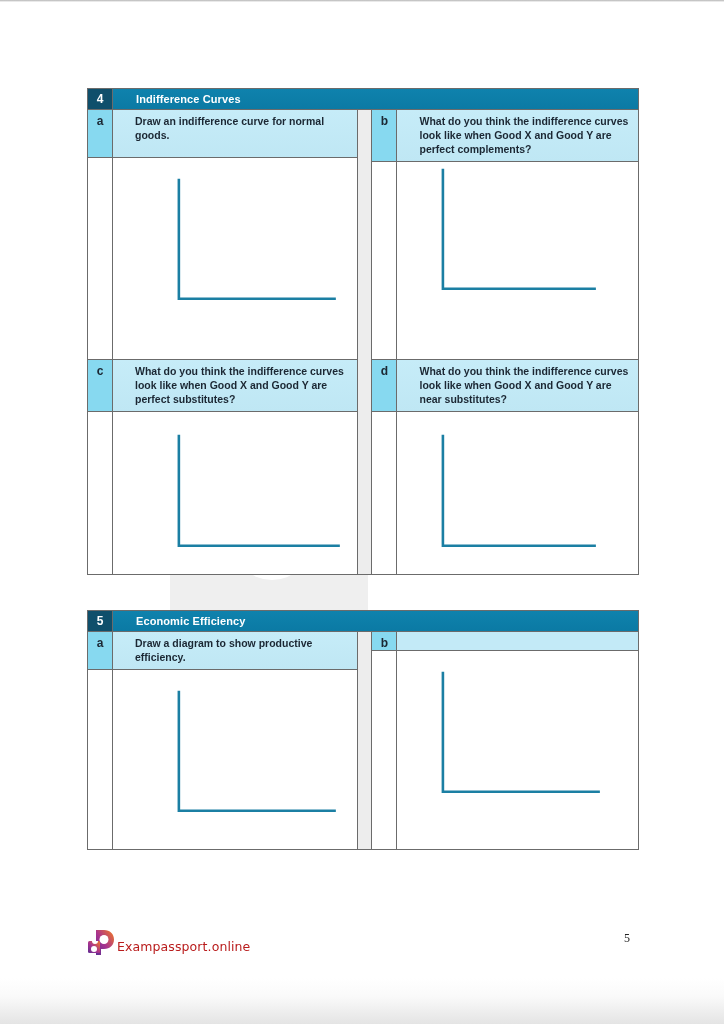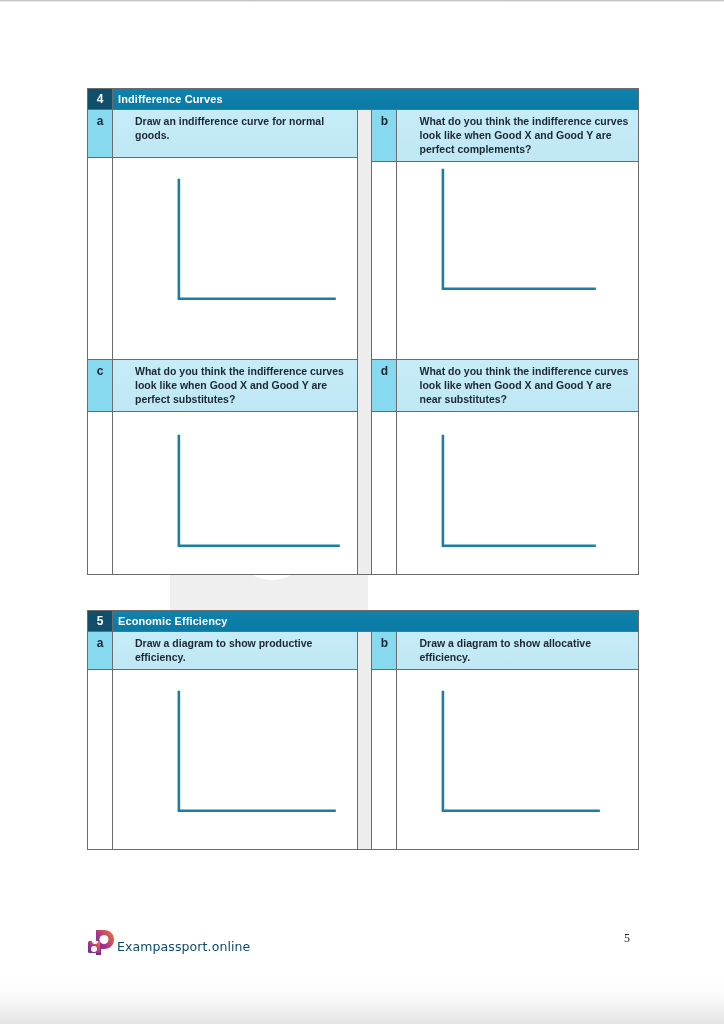--- a/index.html
+++ b/index.html
@@ -62,21 +62,21 @@
     display: flex; align-items: center; justify-content: center;
     border-right: 1px solid #6b6b6b;
   }
   .sec-title {
     flex: 1;
     background: linear-gradient(180deg,#0f82ad 0%,#0b7aa4 100%);
     color: #ffffff;
     font-size: 11px;
     font-weight: 700;
     display: flex; align-items: center;
-    padding-left: 5px;
+    padding-left: 23px;
     letter-spacing: 0.1px;
   }
 
   
   .sec-body { flex: 1; display: flex; min-height: 0; }
   .half { display: flex; flex-direction: column; min-width: 0; }
   .half-left  { width: 269px; }
   .half-right { width: 266px; }
   .spacer-col {
     width: 16px;
@@ -135,21 +135,21 @@
     min-width: 0;
   }
   .axes { position: absolute; inset: 0; }
 
   
   .footer { position: absolute; left: 0; top: 915px; width: 724px; height: 60px; }
   .brand { position: absolute; left: 87px; top: 14px; display: flex; align-items: flex-end; }
   .brand-mark { width: 28px; height: 26px; margin-right: 2px; }
   .brand-text {
     font-size: 12.5px;
-    color: #0c4a6e;
+    color: #b91c1c;
     font-family: "DejaVu Sans", sans-serif;
     letter-spacing: 0.1px;
     padding-bottom: 1px;
   }
   .page-no {
     position: absolute; left: 624px; top: 16px;
     font-size: 12px; color: #222222;
     font-family: "Liberation Serif", serif;
   }
 </style>
@@ -269,21 +269,20 @@
           </div>
         </div>
       </div>
 
       <div class="spacer-col"></div>
 
       <div class="half half-right">
         <div class="qblock" style="flex:1">
           <div class="prompt-row">
             <div class="q-letter">b</div>
-            <div class="q-text short">Draw a diagram to show allocative efficiency.</div>
           </div>
           <div class="draw-row">
             <div class="draw-gutter"></div>
             <div class="draw-canvas">
               <svg class="axes" viewBox="0 0 241 184" preserveAspectRatio="none">
                 <path d="M46 22 L46 141 L202 141" fill="none" stroke="#1b7fa3" stroke-width="2.6" stroke-linecap="square"></path>
               </svg>
             </div>
           </div>
         </div>

